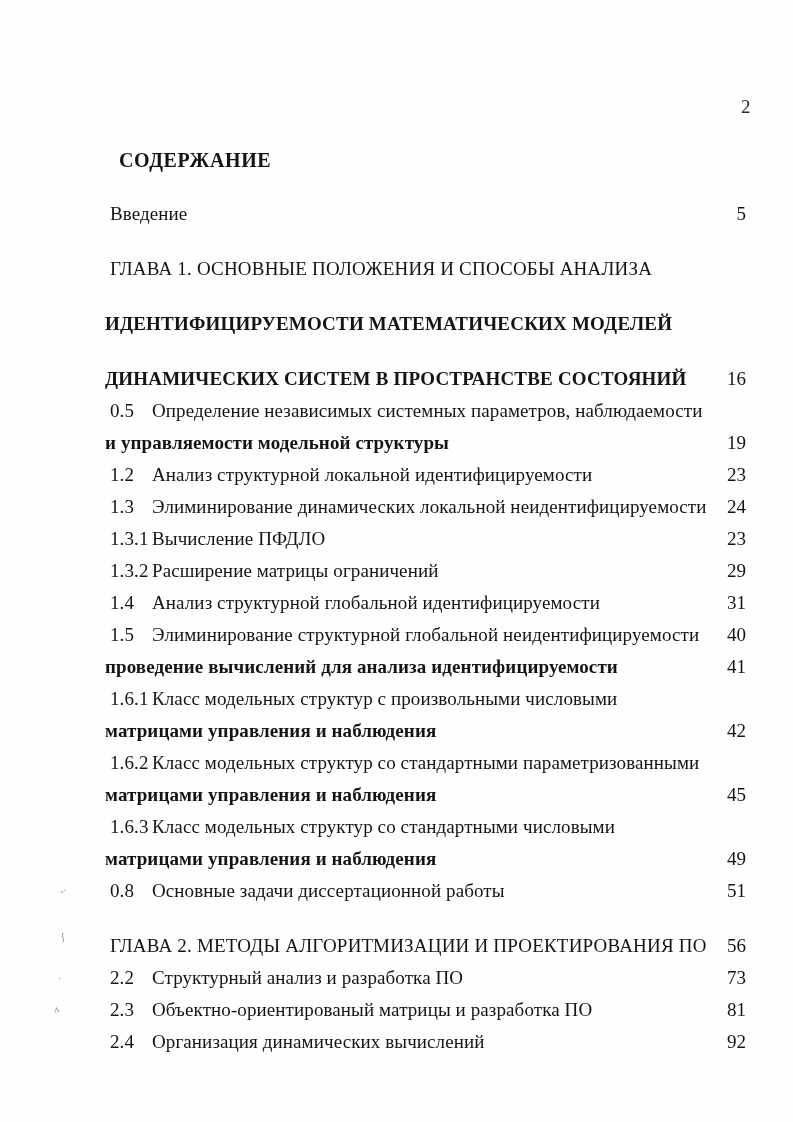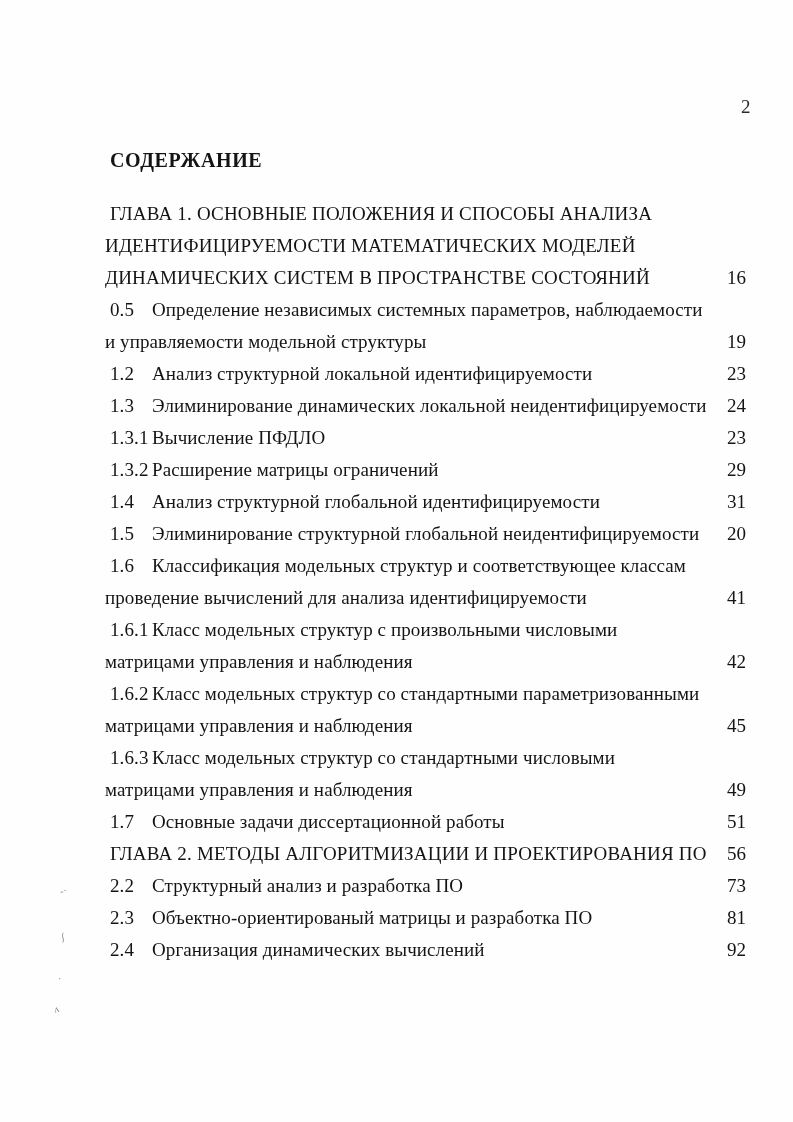--- a/index.html
+++ b/index.html
@@ -24,52 +24,54 @@
     line-height: 24px;
     color: #2a2a2a;
   }
   .content {
     position: absolute;
     left: 110px;
     top: 144px;
     width: 636px; 
   }
   .heading {
-    margin: 0 0 22px 0;
+    margin: 0 0 22px 9px;
     font-size: 20px;
     font-weight: bold;
     letter-spacing: 0.6px;
     line-height: 32px;
   }
   .toc { }
   .entry {
     position: relative;
   }
   .entry .line {
     line-height: 32px;
     font-size: 19px;
     white-space: nowrap;
     letter-spacing: 0.1px;
   }
   .entry .line.cont {
     margin-left: -5px; 
+    font-weight: bold;
   }
   .entry .num {
     display: inline-block;
     min-width: 42px;
   }
   .entry .pg {
     position: absolute;
     right: 0;
     bottom: 0;
     line-height: 32px;
     font-size: 19px;
   }
   .entry.chapter .line {
     letter-spacing: 0.2px;
+    margin-top: 23px;
   }
   
   .speck {
     position: absolute;
     color: #8a8a8a;
     font-size: 10px;
     line-height: 10px;
     transform: rotate(-12deg);
     user-select: none;
   }
@@ -78,20 +80,24 @@
 <body>
 
 <div class="page">
 
   <div class="page-number-top">2</div>
 
   <div class="content">
     <h1 class="heading">СОДЕРЖАНИЕ</h1>
 
     <div class="toc" id="toc">
+        <div class="entry">
+          <div class="line"><span>Введение</span></div>
+          <span class="pg">5</span>
+        </div>
         <div class="entry chapter">
           <div class="line"><span>ГЛАВА 1. ОСНОВНЫЕ ПОЛОЖЕНИЯ И СПОСОБЫ АНАЛИЗА</span></div>
           <div class="line cont"><span>ИДЕНТИФИЦИРУЕМОСТИ МАТЕМАТИЧЕСКИХ МОДЕЛЕЙ</span></div>
           <div class="line cont"><span>ДИНАМИЧЕСКИХ СИСТЕМ В ПРОСТРАНСТВЕ СОСТОЯНИЙ</span></div>
           <span class="pg">16</span>
         </div>
         <div class="entry">
           <div class="line"><span class="num">0.5</span><span>Определение независимых системных параметров, наблюдаемости</span></div>
           <div class="line cont"><span>и управляемости модельной структуры</span></div>
           <span class="pg">19</span>
@@ -111,44 +117,43 @@
         <div class="entry">
           <div class="line"><span class="num">1.3.2</span><span>Расширение матрицы ограничений</span></div>
           <span class="pg">29</span>
         </div>
         <div class="entry">
           <div class="line"><span class="num">1.4</span><span>Анализ структурной глобальной идентифицируемости</span></div>
           <span class="pg">31</span>
         </div>
         <div class="entry">
           <div class="line"><span class="num">1.5</span><span>Элиминирование структурной глобальной неидентифицируемости</span></div>
-          <span class="pg">20</span>
+          <span class="pg">40</span>
         </div>
         <div class="entry">
-          <div class="line"><span class="num">1.6</span><span>Классификация модельных структур и соответствующее классам</span></div>
           <div class="line cont"><span>проведение вычислений для анализа идентифицируемости</span></div>
           <span class="pg">41</span>
         </div>
         <div class="entry">
           <div class="line"><span class="num">1.6.1</span><span>Класс модельных структур с произвольными числовыми</span></div>
           <div class="line cont"><span>матрицами управления и наблюдения</span></div>
           <span class="pg">42</span>
         </div>
         <div class="entry">
           <div class="line"><span class="num">1.6.2</span><span>Класс модельных структур со стандартными параметризованными</span></div>
           <div class="line cont"><span>матрицами управления и наблюдения</span></div>
           <span class="pg">45</span>
         </div>
         <div class="entry">
           <div class="line"><span class="num">1.6.3</span><span>Класс модельных структур со стандартными числовыми</span></div>
           <div class="line cont"><span>матрицами управления и наблюдения</span></div>
           <span class="pg">49</span>
         </div>
         <div class="entry">
-          <div class="line"><span class="num">1.7</span><span>Основные задачи диссертационной работы</span></div>
+          <div class="line"><span class="num">0.8</span><span>Основные задачи диссертационной работы</span></div>
           <span class="pg">51</span>
         </div>
         <div class="entry chapter">
           <div class="line"><span>ГЛАВА 2. МЕТОДЫ АЛГОРИТМИЗАЦИИ И ПРОЕКТИРОВАНИЯ ПО</span></div>
           <span class="pg">56</span>
         </div>
         <div class="entry">
           <div class="line"><span class="num">2.2</span><span>Структурный анализ и разработка ПО</span></div>
           <span class="pg">73</span>
         </div>

